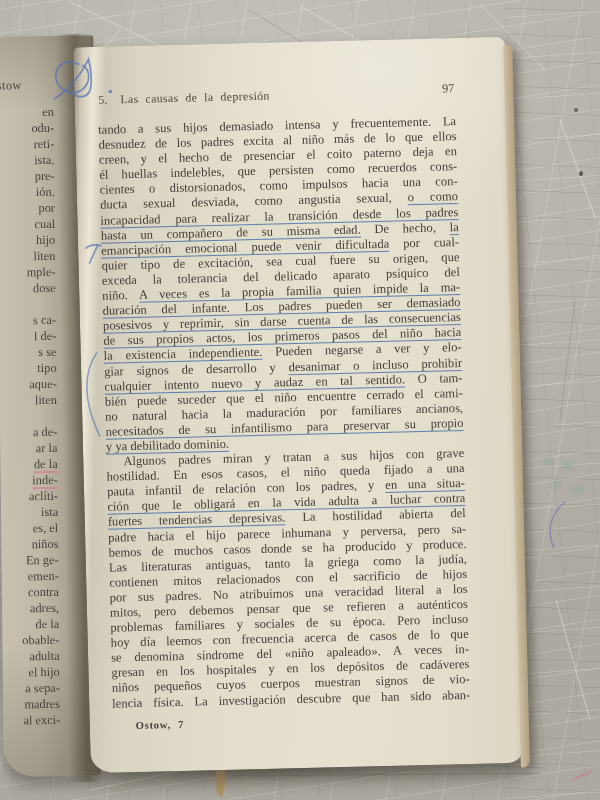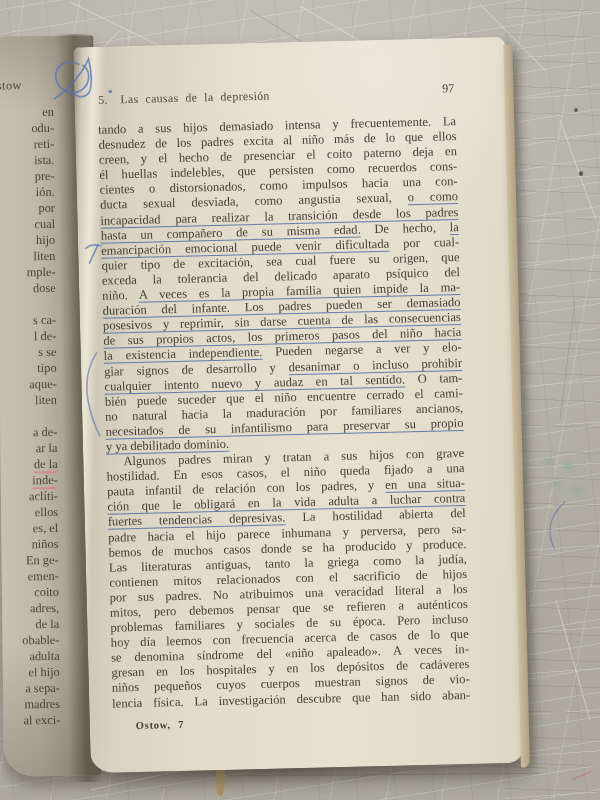--- a/index.html
+++ b/index.html
@@ -140,26 +140,26 @@
         <div class="frag"><span>s se</span></div>
         <div class="frag"><span>tipo</span></div>
         <div class="frag"><span>aque-</span></div>
         <div class="frag"><span>liten</span></div>
         <div class="frag"><span></span></div>
         <div class="frag"><span>a de-</span></div>
         <div class="frag"><span>ar la</span></div>
         <div class="frag"><span class="u-pink">de la</span></div>
         <div class="frag"><span class="u-pink">inde-</span></div>
         <div class="frag"><span>aclíti-</span></div>
-        <div class="frag"><span>ellos</span></div>
+        <div class="frag"><span>ista</span></div>
         <div class="frag"><span>es, el</span></div>
         <div class="frag"><span>niños</span></div>
         <div class="frag"><span>En ge-</span></div>
         <div class="frag"><span>emen-</span></div>
-        <div class="frag"><span>coito</span></div>
+        <div class="frag"><span>contra</span></div>
         <div class="frag"><span>adres,</span></div>
         <div class="frag"><span>de la</span></div>
         <div class="frag"><span>obable-</span></div>
         <div class="frag"><span>adulta</span></div>
         <div class="frag"><span>el hijo</span></div>
         <div class="frag"><span>a sepa-</span></div>
         <div class="frag"><span>madres</span></div>
         <div class="frag"><span>al exci-</span></div>
       </div>
   </div>

